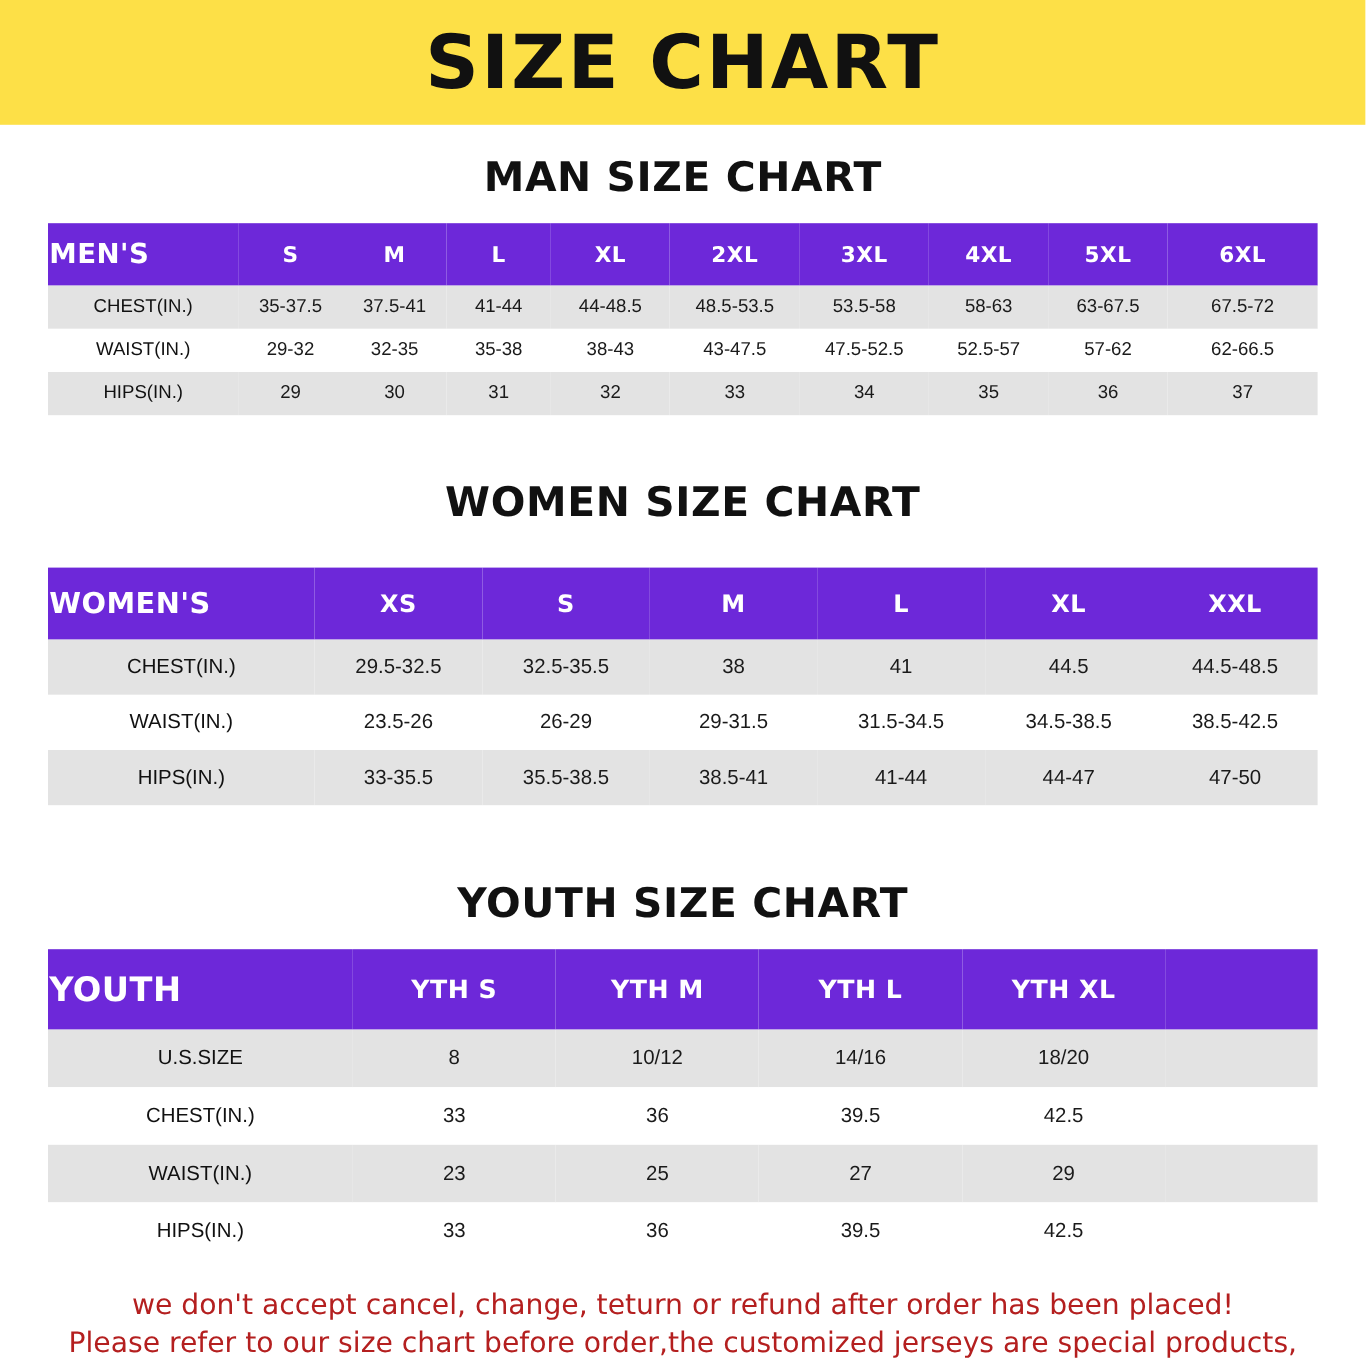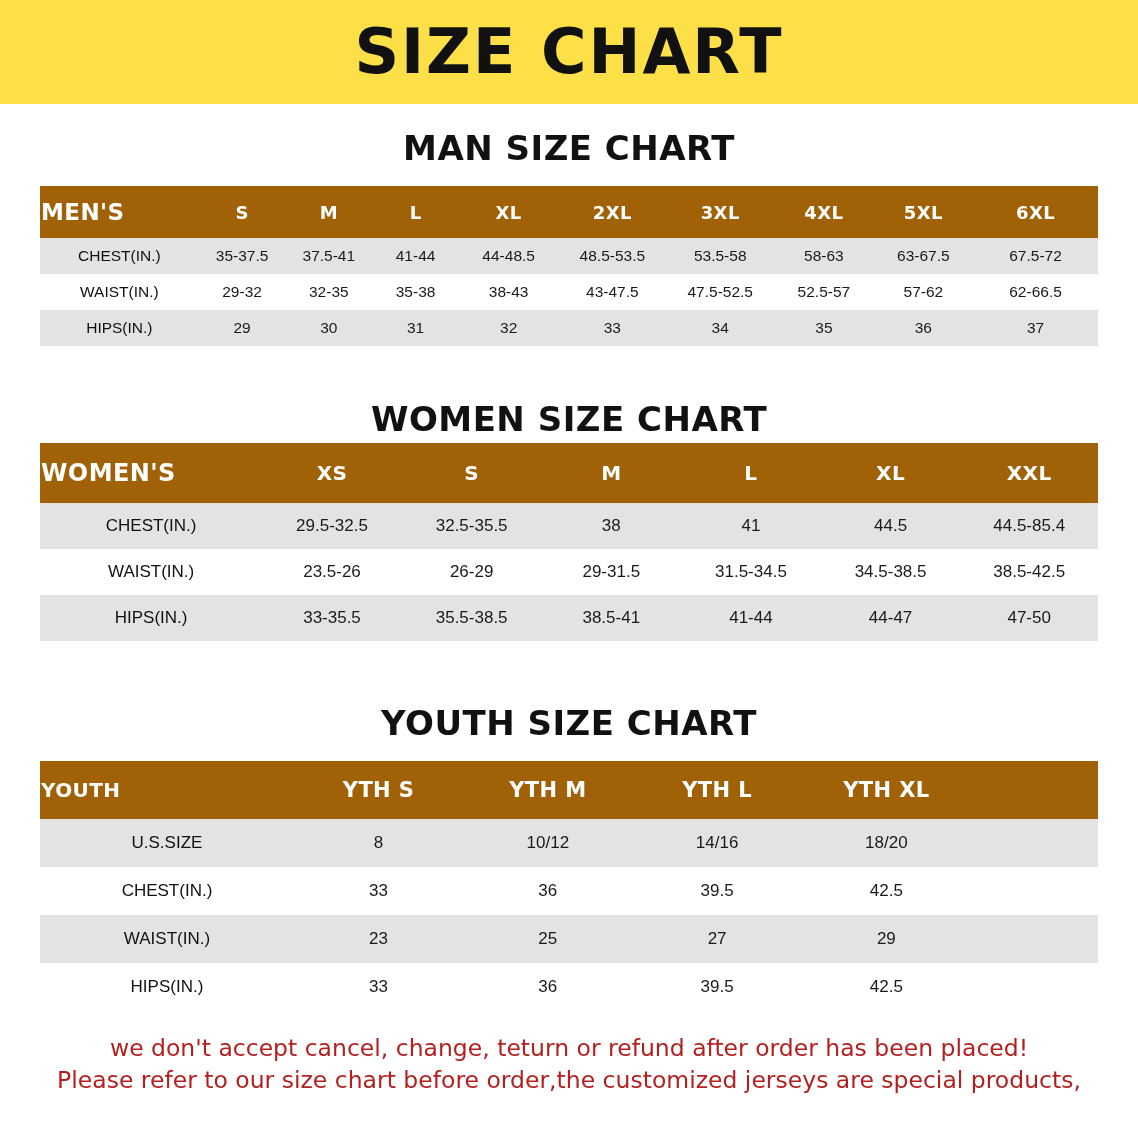--- a/index.html
+++ b/index.html
@@ -40,21 +40,21 @@
     letter-spacing: 0.5px;
   }
   .t-man    { margin-top: 24px; }
   .t-women  { margin-top: 53px; }
   .t-youth  { margin-top: 62px; }
 
   
   .tbl-wrap { padding: 0 40px; }
   table { border-collapse: collapse; width: 100%; table-layout: fixed; }
   thead th {
-    background: #a16207;
+    background: #6d28d9;
     color: #fff;
     font-family: "DejaVu Sans", sans-serif;
     font-weight: 700;
     font-size: 19px;
     padding: 12px 2px;
     text-align: center;
     letter-spacing: 0.4px;
   }
   thead th.lbl {
     text-align: left;
@@ -74,28 +74,28 @@
   }
   tbody tr.alt td { background: #e3e3e3; }
   tbody tr.plain td { background: #ffffff; }
 
   
   .men-tbl { margin-top: 18px; }
   .men-tbl thead th { font-size: 18px; padding: 13px 1px; }
   .men-tbl thead th.lbl { font-size: 23px; }
   .men-tbl tbody td { font-size: 15.5px; padding: 9px 1px; }
 
-  .women-tbl { margin-top: 4px; }
+  .women-tbl { margin-top: 34px; }
   .women-tbl thead th { font-size: 20px; padding: 16px 1px; }
   .women-tbl thead th.lbl { font-size: 24px; }
   .women-tbl tbody td { font-size: 17px; padding: 13px 1px; }
 
   .youth-tbl { margin-top: 18px; }
   .youth-tbl thead th { font-size: 21px; padding: 17px 1px; }
-  .youth-tbl thead th.lbl { font-size: 20px; }
+  .youth-tbl thead th.lbl { font-size: 28px; }
   .youth-tbl tbody td { font-size: 17px; padding: 14px 1px; }
 
   
   .note {
     margin: 22px 34px 0 34px;
     color: #b41f1f;
     font-family: "DejaVu Sans", sans-serif;
     font-size: 23.5px;
     line-height: 1.35;
     text-align: center;
@@ -205,21 +205,21 @@
           </tr>
         </thead>
       <tbody>
           <tr class="alt">
             <td class="lbl">CHEST(IN.)</td>
             <td>29.5-32.5</td>
             <td>32.5-35.5</td>
             <td>38</td>
             <td>41</td>
             <td>44.5</td>
-            <td>44.5-85.4</td>
+            <td>44.5-48.5</td>
           </tr>
           <tr class="plain">
             <td class="lbl">WAIST(IN.)</td>
             <td>23.5-26</td>
             <td>26-29</td>
             <td>29-31.5</td>
             <td>31.5-34.5</td>
             <td>34.5-38.5</td>
             <td>38.5-42.5</td>
           </tr>

